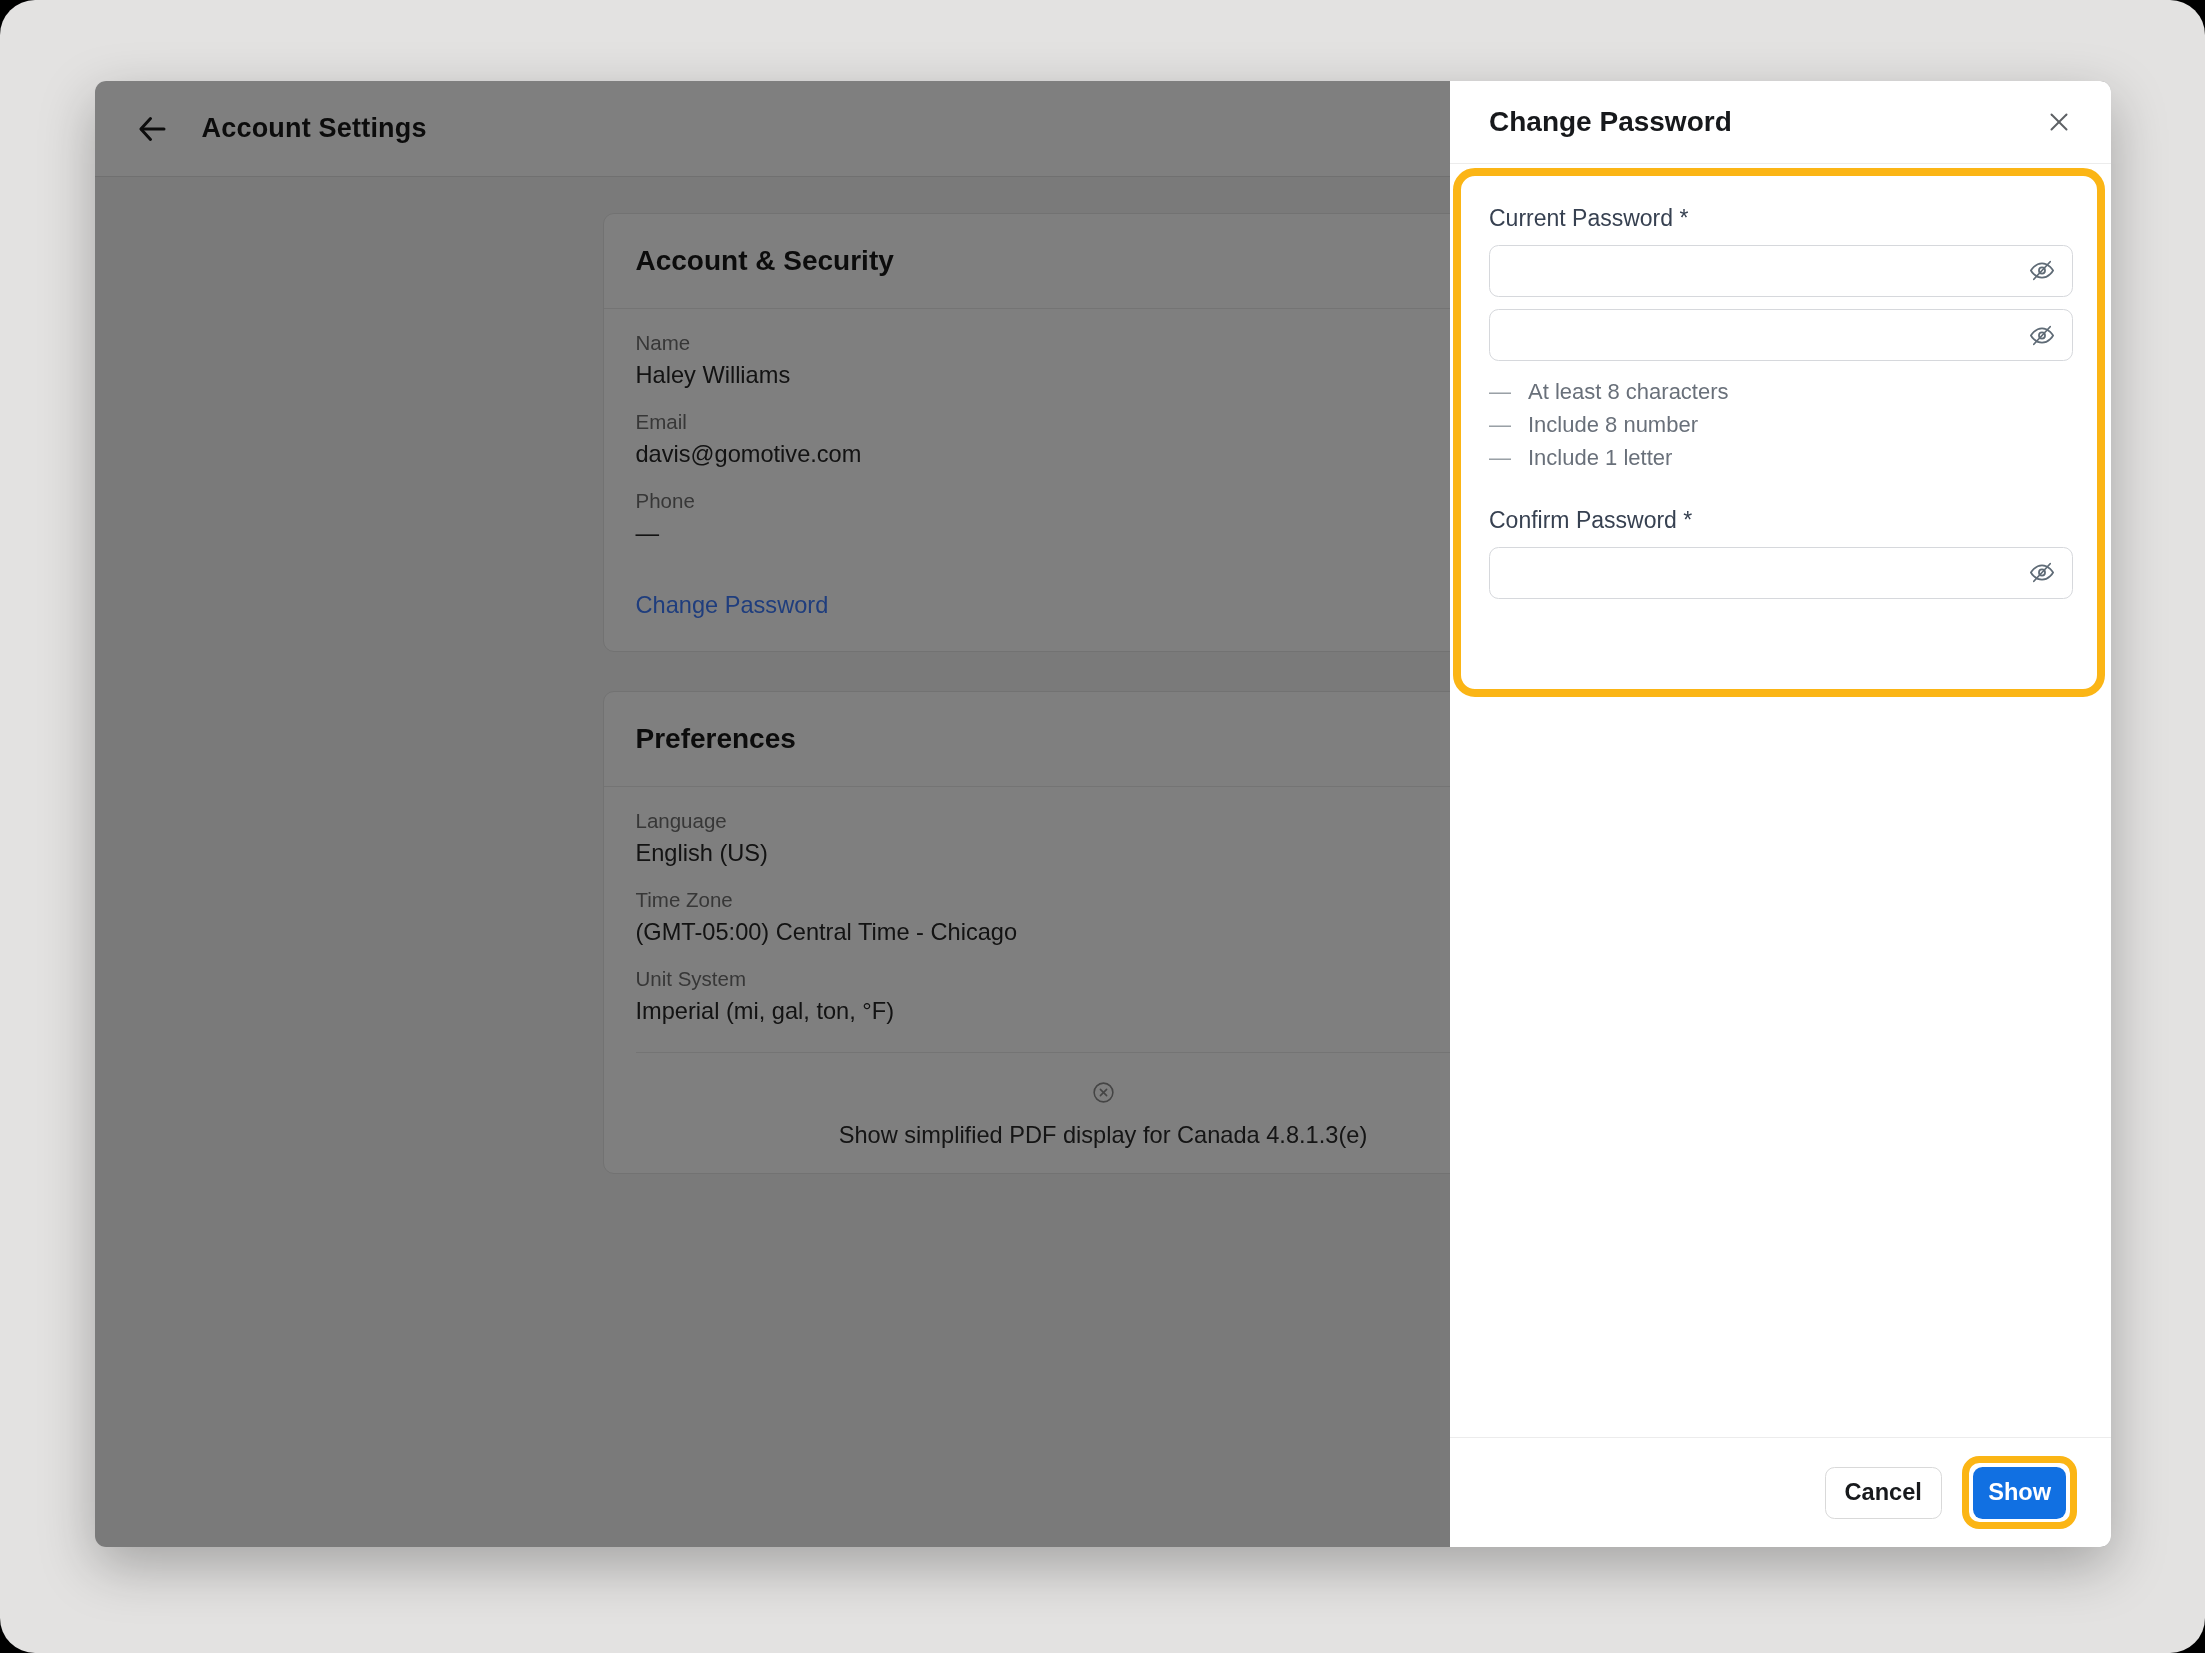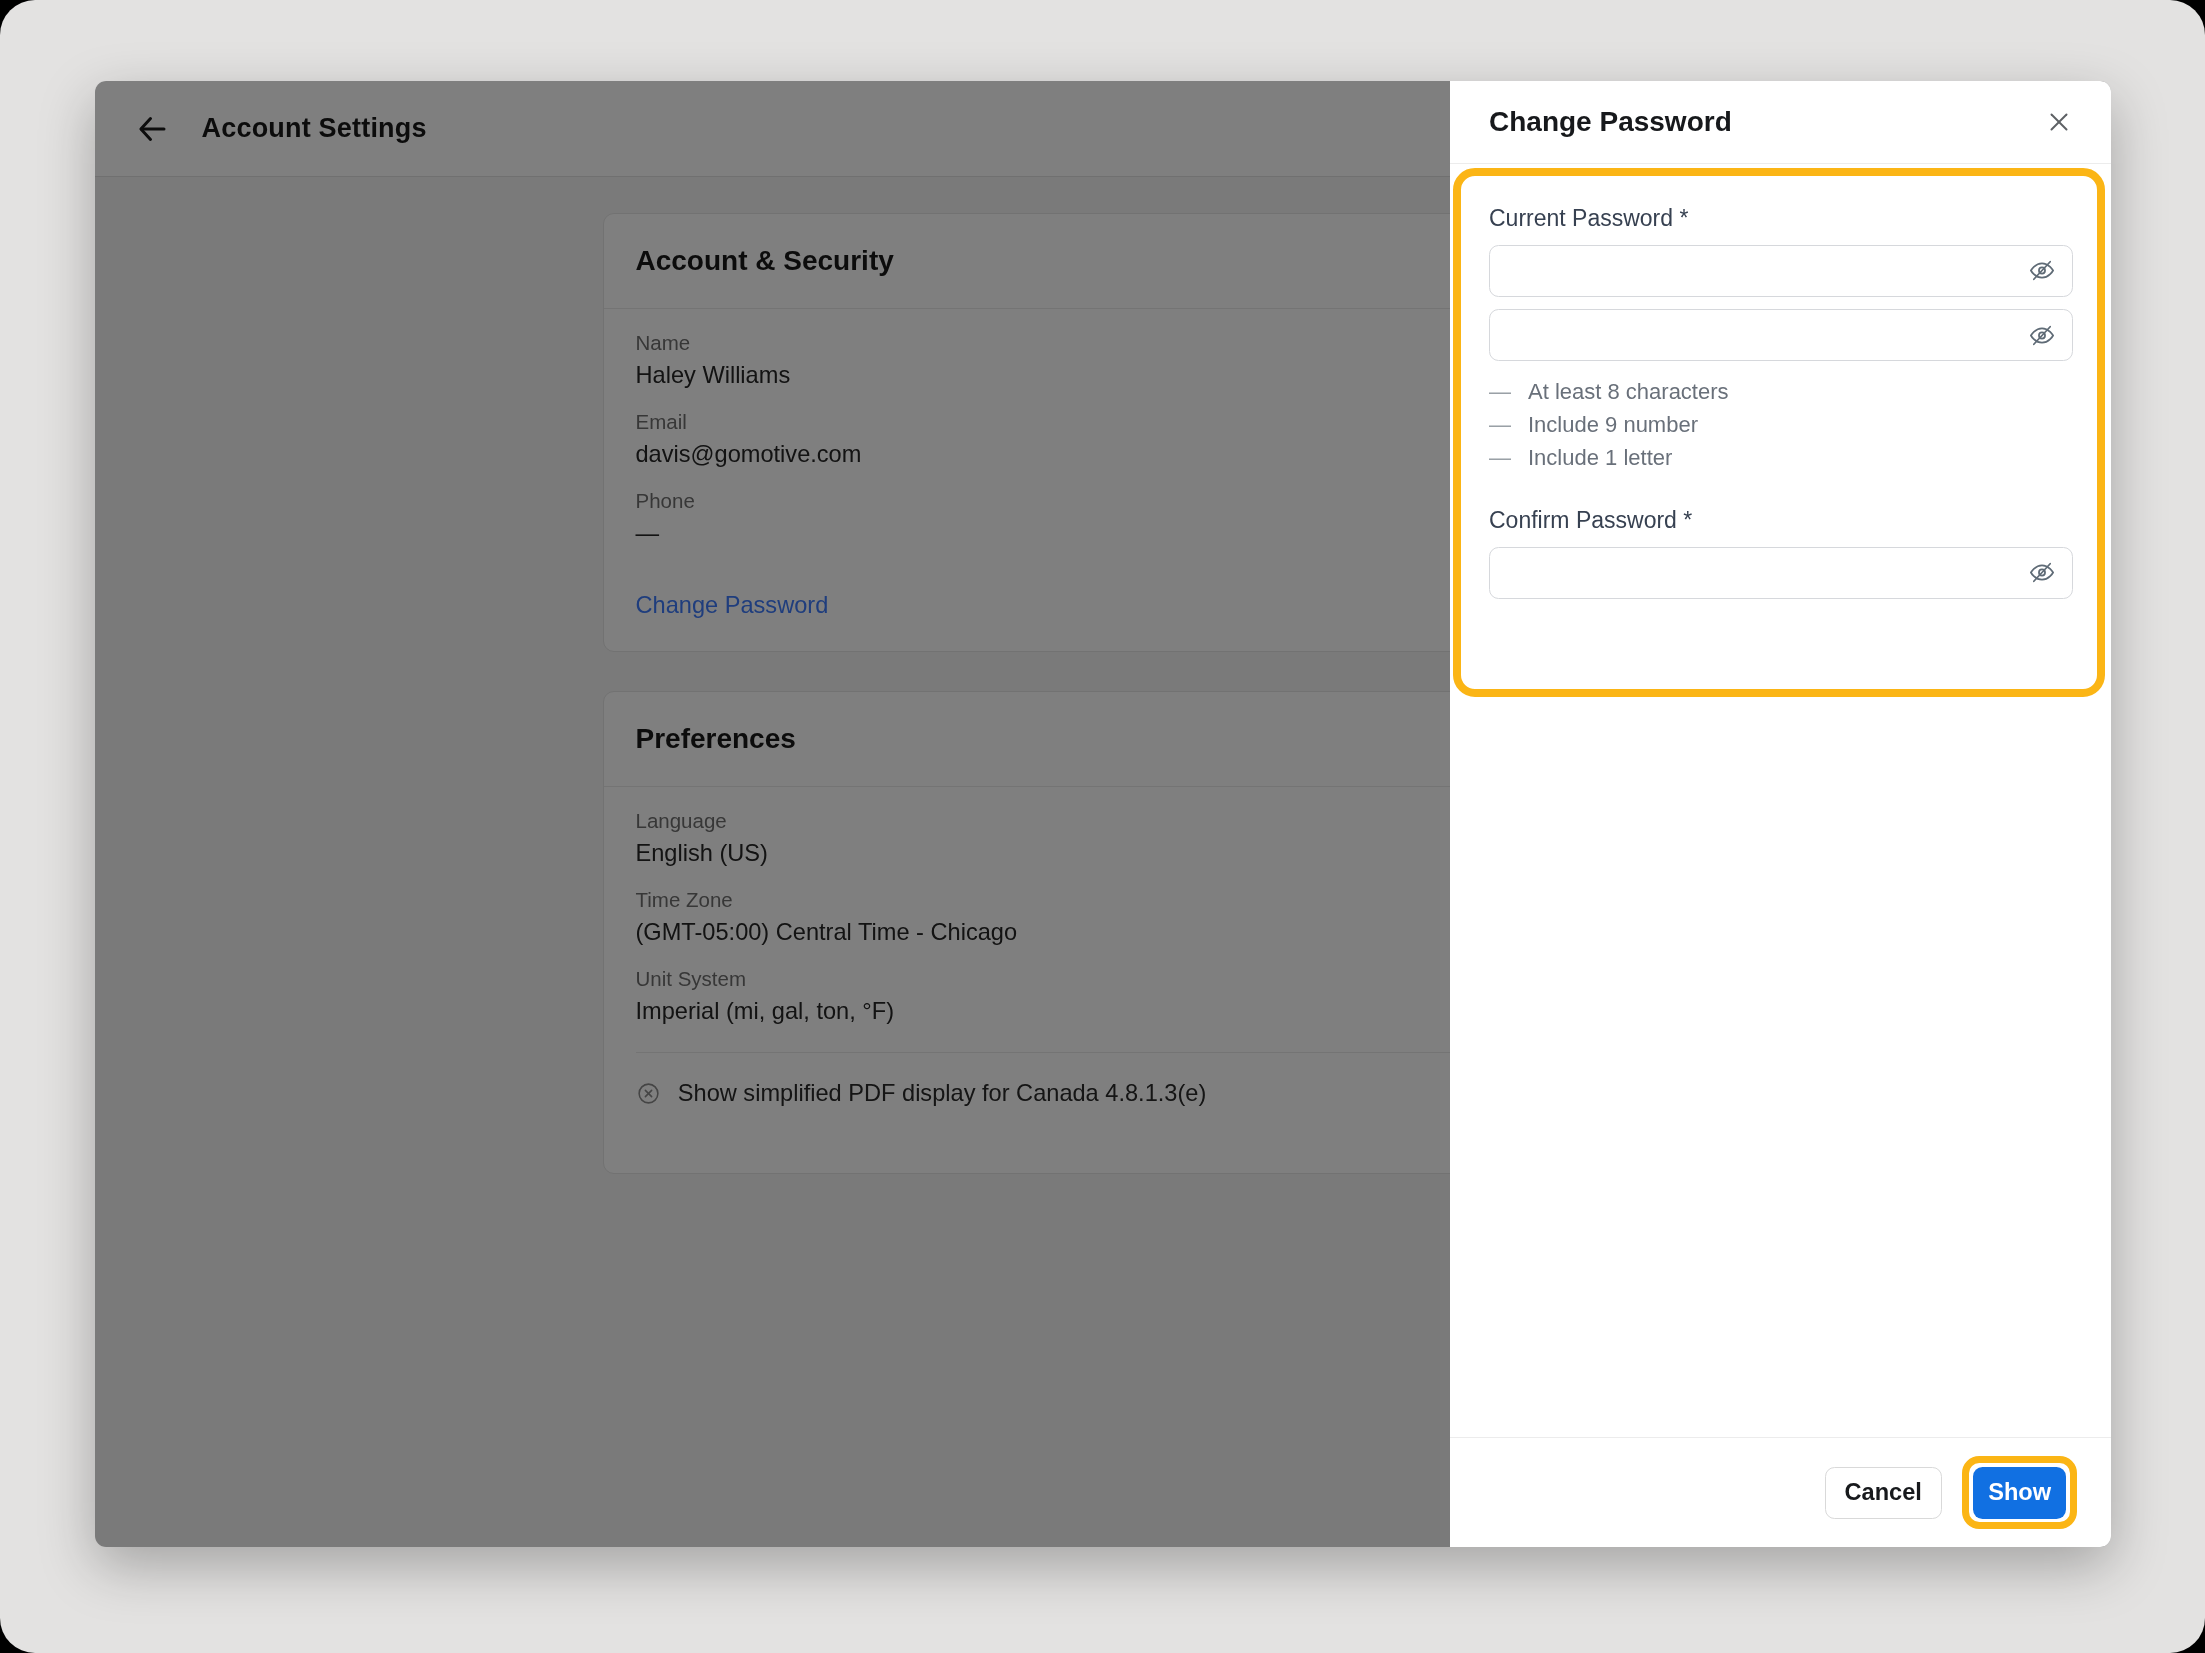--- a/index.html
+++ b/index.html
@@ -53,21 +53,21 @@
   .field { margin-bottom: 21px; }
   .field-label { font-size: 20.5px; color: #6f6f6f; margin-bottom: 7px; }
   .field-value { font-size: 23.6px; color: #262626; }
 
   .link {
     display: inline-block; margin-top: 23.6px;
     font-size: 23.6px; color: #3e7bfa; cursor: pointer;
   }
 
   .inner-divider { border-top: 1.6px solid #e9e9e9; margin-top: 27px; }
-  .pdf-row { display: flex; align-items: center; gap: 17.3px; margin-top: 27px; }
+  .pdf-row { display: flex; align-items: center; gap: 17.3px; margin-top: 27px; flex-direction: column; }
   .pdf-row .label { font-size: 23.6px; color: #2a2a2a; }
 
   
   .overlay {
     position: absolute; inset: 0;
     background: rgba(0,0,0,0.5);
     z-index: 5;
   }
 
   
@@ -255,21 +255,21 @@
           </div>
         </div>
 
         <div class="hints">
           <div class="hint">
             <span class="dash">—</span>
             <span>At least 8 characters</span>
           </div>
           <div class="hint">
             <span class="dash">—</span>
-            <span>Include 9 number</span>
+            <span>Include 8 number</span>
           </div>
           <div class="hint">
             <span class="dash">—</span>
             <span>Include 1 letter</span>
           </div>
         </div>
 
         <div class="pw-label next">Confirm Password *</div>
         <div class="input-wrap">
           <input type="password" value="" style="">

